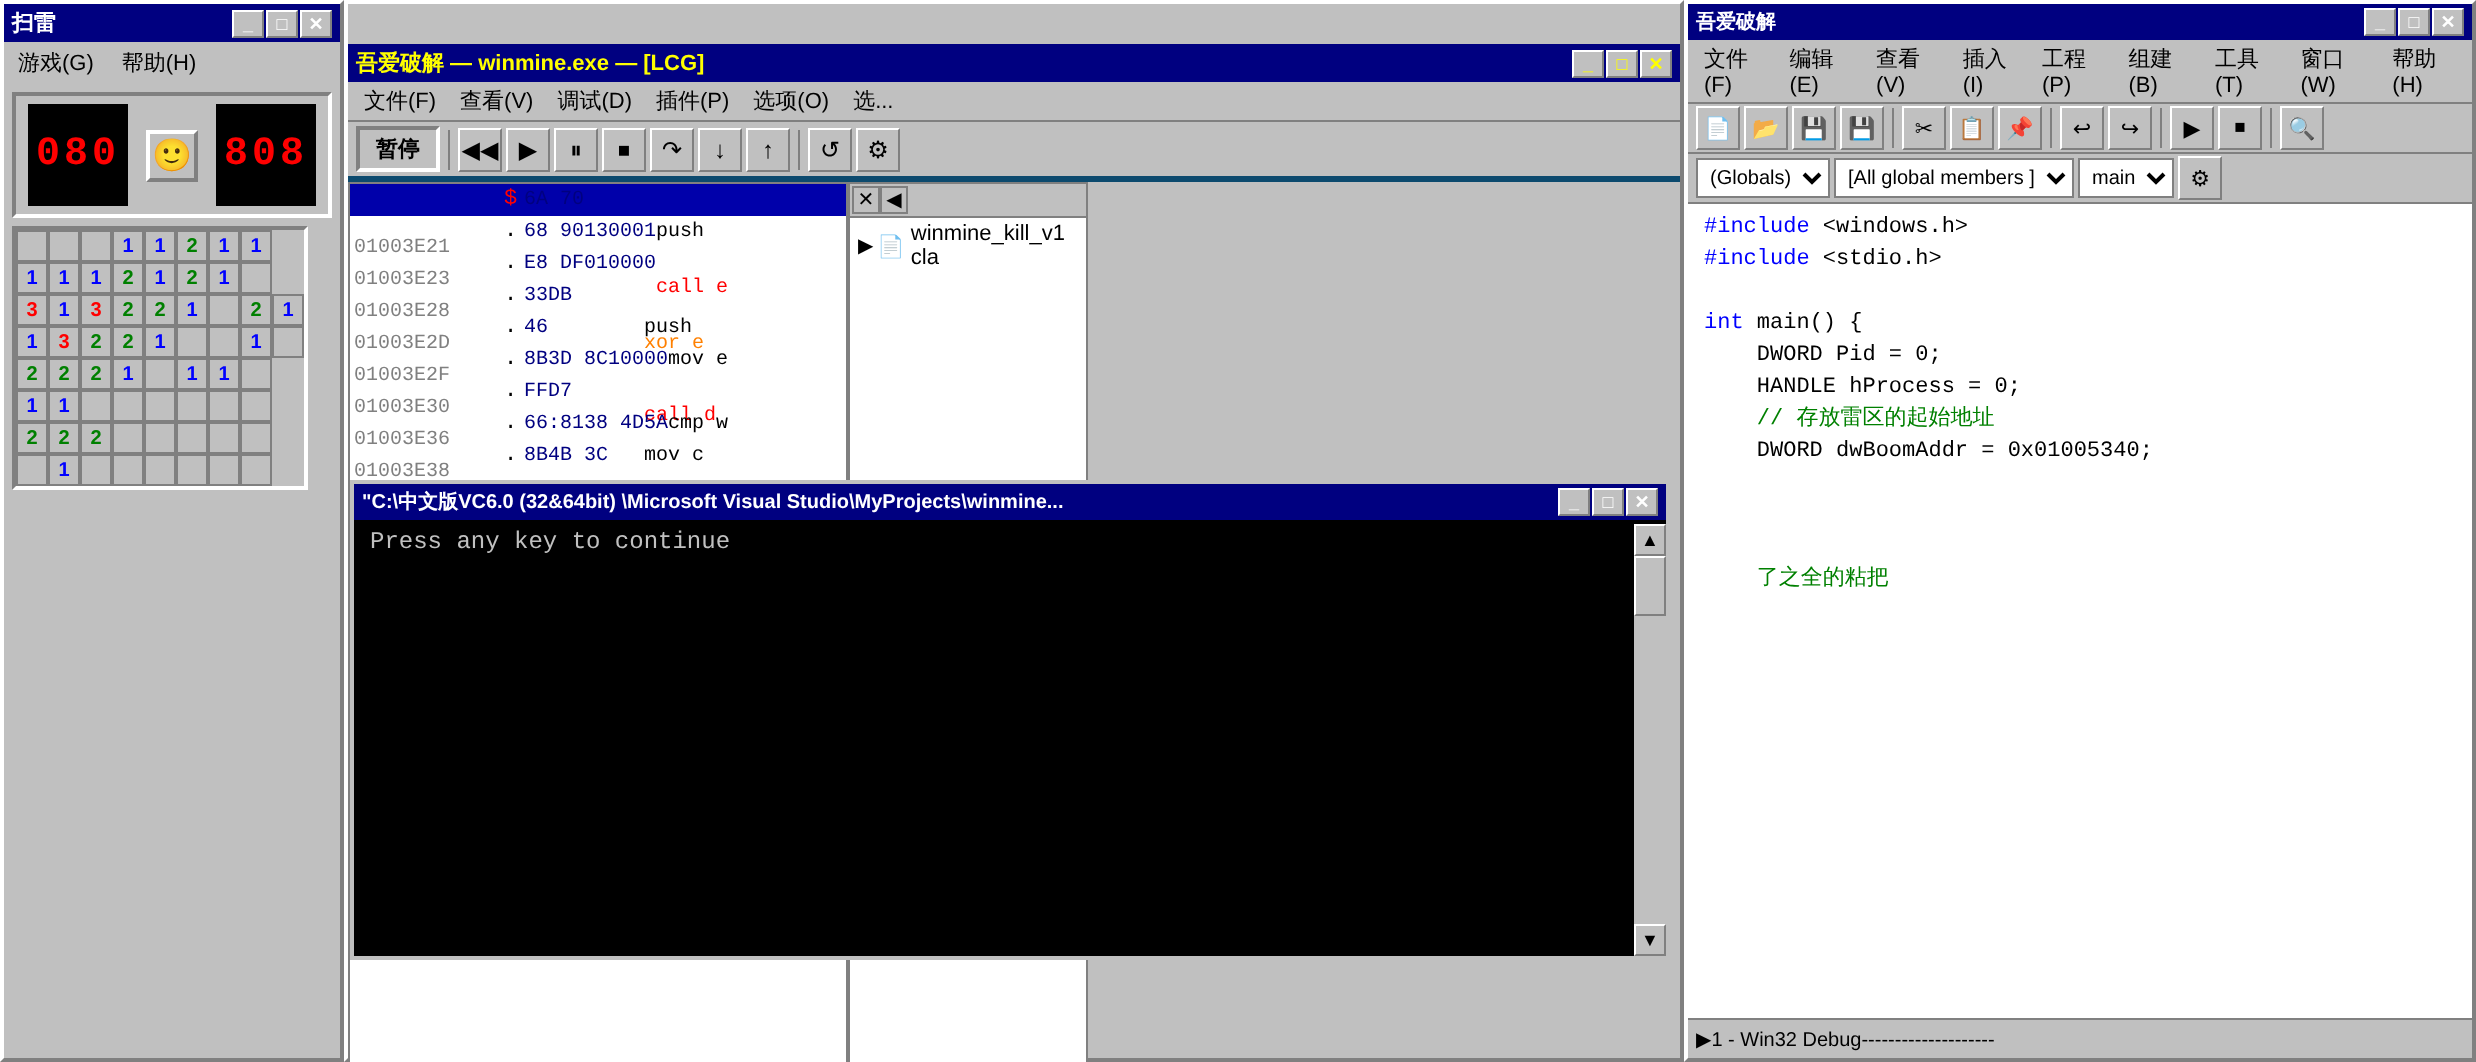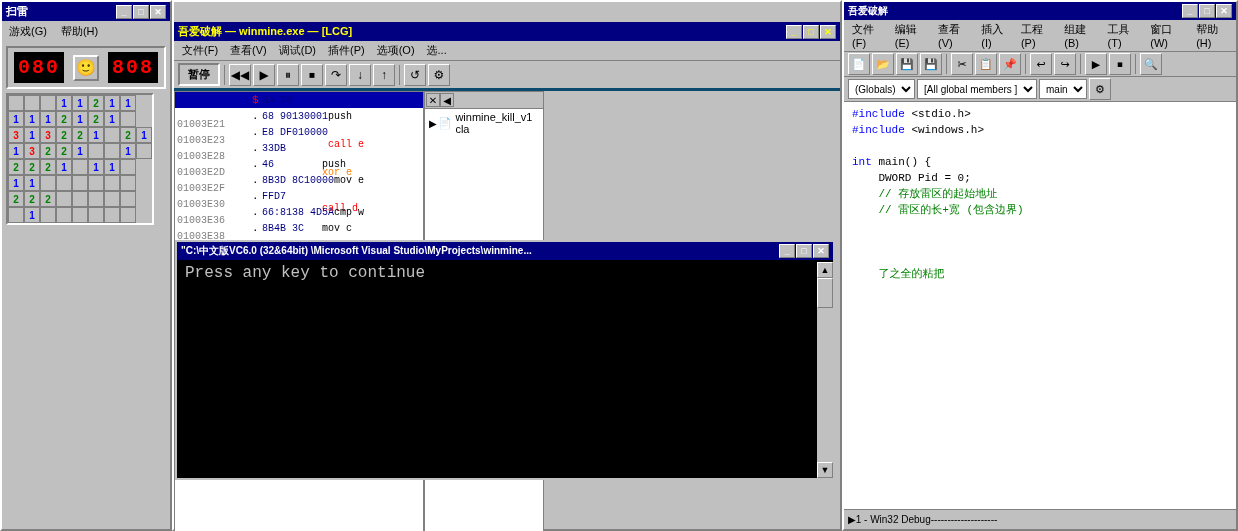--- a/index.html
+++ b/index.html
@@ -67,21 +67,21 @@
       border-color: #808080 #ffffff #ffffff #808080;
       padding: 4px 6px;
       margin-bottom: 4px;
     }
     .mine-counter {
       background: #000;
       color: #ff0000;
       font-family: 'Courier New', monospace;
       font-size: 20px;
       font-weight: bold;
-      padding: 4px 4px;
+      padding: 14px 4px;
       min-width: 40px;
       text-align: left;
       letter-spacing: 2px;
     }
     .mine-smiley {
       width: 26px; height: 26px;
       background: #c0c0c0;
       border: 2px solid;
       border-color: #ffffff #808080 #808080 #ffffff;
       display: flex; align-items: center; justify-content: center;
@@ -254,21 +254,21 @@
       padding: 2px 4px;
       display: flex;
       align-items: center;
       justify-content: space-between;
     }
     .console-titlebar-btns { display: flex; gap: 1px; }
     .console-body {
       background: #000000;
       color: #c0c0c0;
       font-family: 'Courier New', monospace;
-      font-size: 16px;
+      font-size: 12px;
       padding: 4px 8px;
       height: calc(100% - 20px);
     }
     .console-scrollbar {
       position: absolute;
       right: 0;
       top: 20px;
       width: 16px;
       height: calc(100% - 20px);
       background: #c0c0c0;
@@ -681,27 +681,28 @@
     </select>
     <select class="vs-dropdown" style="min-width:100px;">
       <option>[All global members ]</option>
     </select>
     <select class="vs-dropdown" style="min-width:40px;">
       <option>main</option>
     </select>
     <div class="vs-tb-btn">⚙</div>
   </div>
   <div class="vs-code-area">
+    <div class="vs-code-line"><span class="kw-include">#include</span><span> &lt;windows.h&gt;</span></div>
     <div class="vs-code-line"><span class="kw-include">#include</span><span> &lt;stdio.h&gt;</span></div>
-    <div class="vs-code-line"><span class="kw-include">#include</span><span> &lt;windows.h&gt;</span></div>
     <div class="vs-code-line"></div>
     <div class="vs-code-line"><span class="kw-blue">int</span><span> main() {</span></div>
     <div class="vs-code-line"><span>    DWORD Pid = 0;</span></div>
+    <div class="vs-code-line"><span>    HANDLE hProcess = 0;</span></div>
     <div class="vs-code-line"><span class="cmt-green">    // 存放雷区的起始地址</span></div>
-    <div class="vs-code-line"><span class="cmt-green">    // 雷区的长+宽 (包含边界)</span></div>
+    <div class="vs-code-line"><span>    DWORD dwBoomAddr = 0x01005340;</span></div>
     <div class="vs-code-line"></div>
     <div class="vs-code-line"></div>
     <div class="vs-code-line"></div>
     <div class="vs-code-line"><span class="cmt-green">    了之全的粘把</span></div>
   </div>
   <div class="vs-statusbar">
     <span>▶1 - Win32 Debug--------------------</span>
   </div>
 </div>
 

